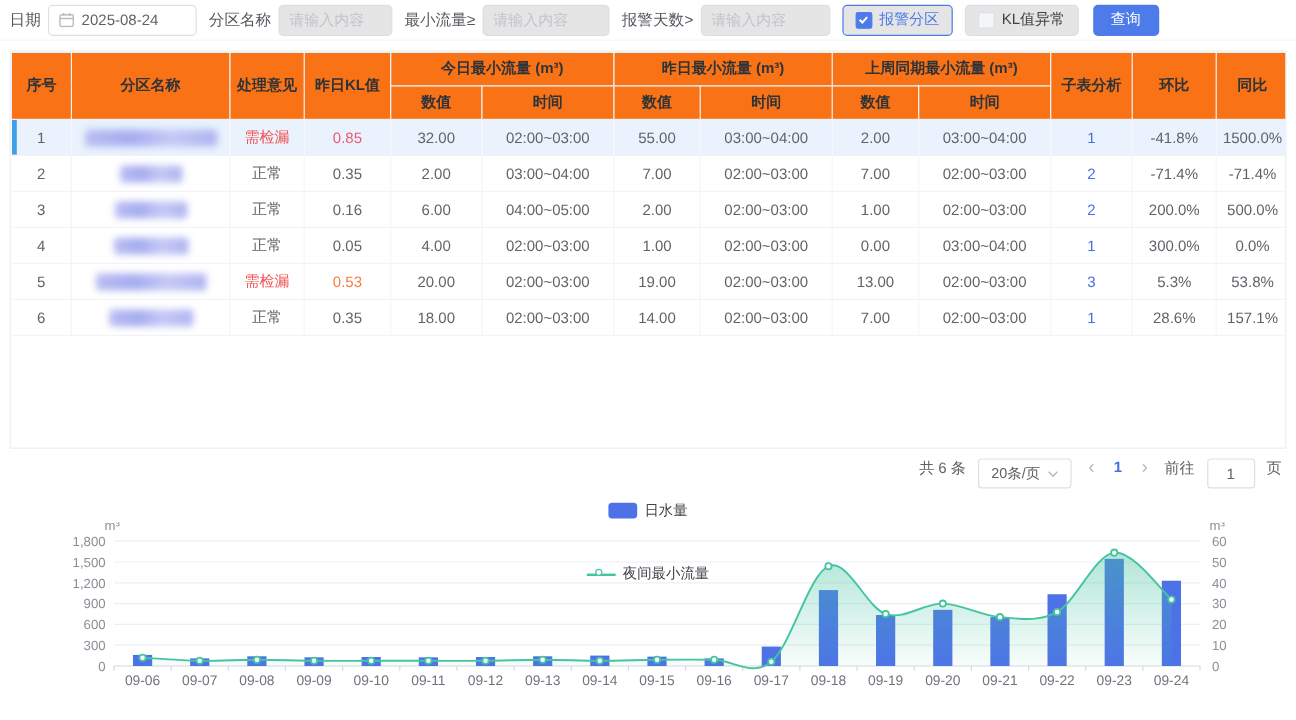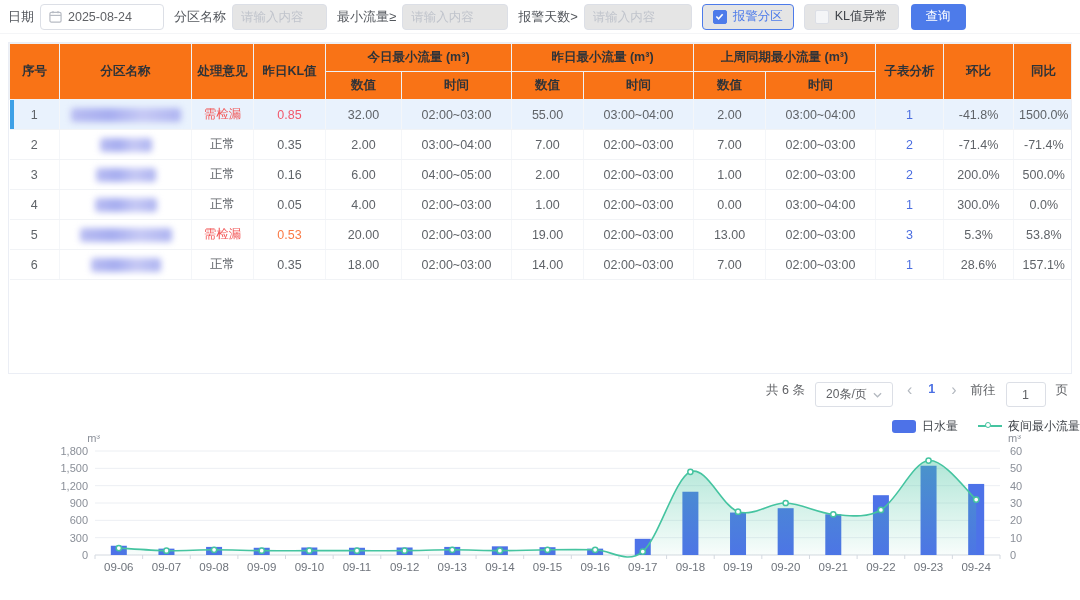--- a/index.html
+++ b/index.html
@@ -53,22 +53,22 @@
     display:flex; align-items:center; justify-content:center; gap:6px; color:#606266;
     font-size:12px; cursor:pointer; }
   .pg-arrow { color:#b4b9c0; font-size:16px; line-height:1; cursor:pointer; padding:0 4px; }
   .pg-num { color:#4a6fe3; font-weight:700; padding:0 2px; cursor:pointer; }
   .goto-inp { width:40px; height:25px; border:1px solid #dcdfe6; border-radius:3px;
     text-align:center; font-size:12.5px; color:#606266; outline:none;
     font-family:"Liberation Sans","DejaVu Sans",sans-serif; }
 
   
   .chart-section { margin-top:4px; }
-  .legend { display:flex; justify-content:flex-end; align-items:center; gap:20px;
-    font-size:12px; color:#3f4349; height:18px; }
+  .legend { display:flex; justify-content:space-between; align-items:center; gap:36px;
+    font-size:12px; color:#3f4349; height:18px;flex-direction:column; }
   .legend-item { display:flex; align-items:center; gap:6px; cursor:pointer; }
   .lg-bar { width:24px; height:13px; border-radius:3px; background:#4d72e8; display:inline-block; }
   .lg-line { width:24px; height:2px; background:#45c4a0; position:relative; display:inline-block; }
   .lg-dot { position:absolute; width:6px; height:6px; border:1.5px solid #45c4a0;
     border-radius:50%; background:#fff; left:7px; top:-3.5px; }
   .tick { fill:#8a8f98; font-size:11px; font-family:"Liberation Sans","DejaVu Sans",sans-serif; }
   .xtick { fill:#6f747c; font-size:11.5px; font-family:"Liberation Sans","DejaVu Sans",sans-serif; }
 </style>
 </head>
 <body>

